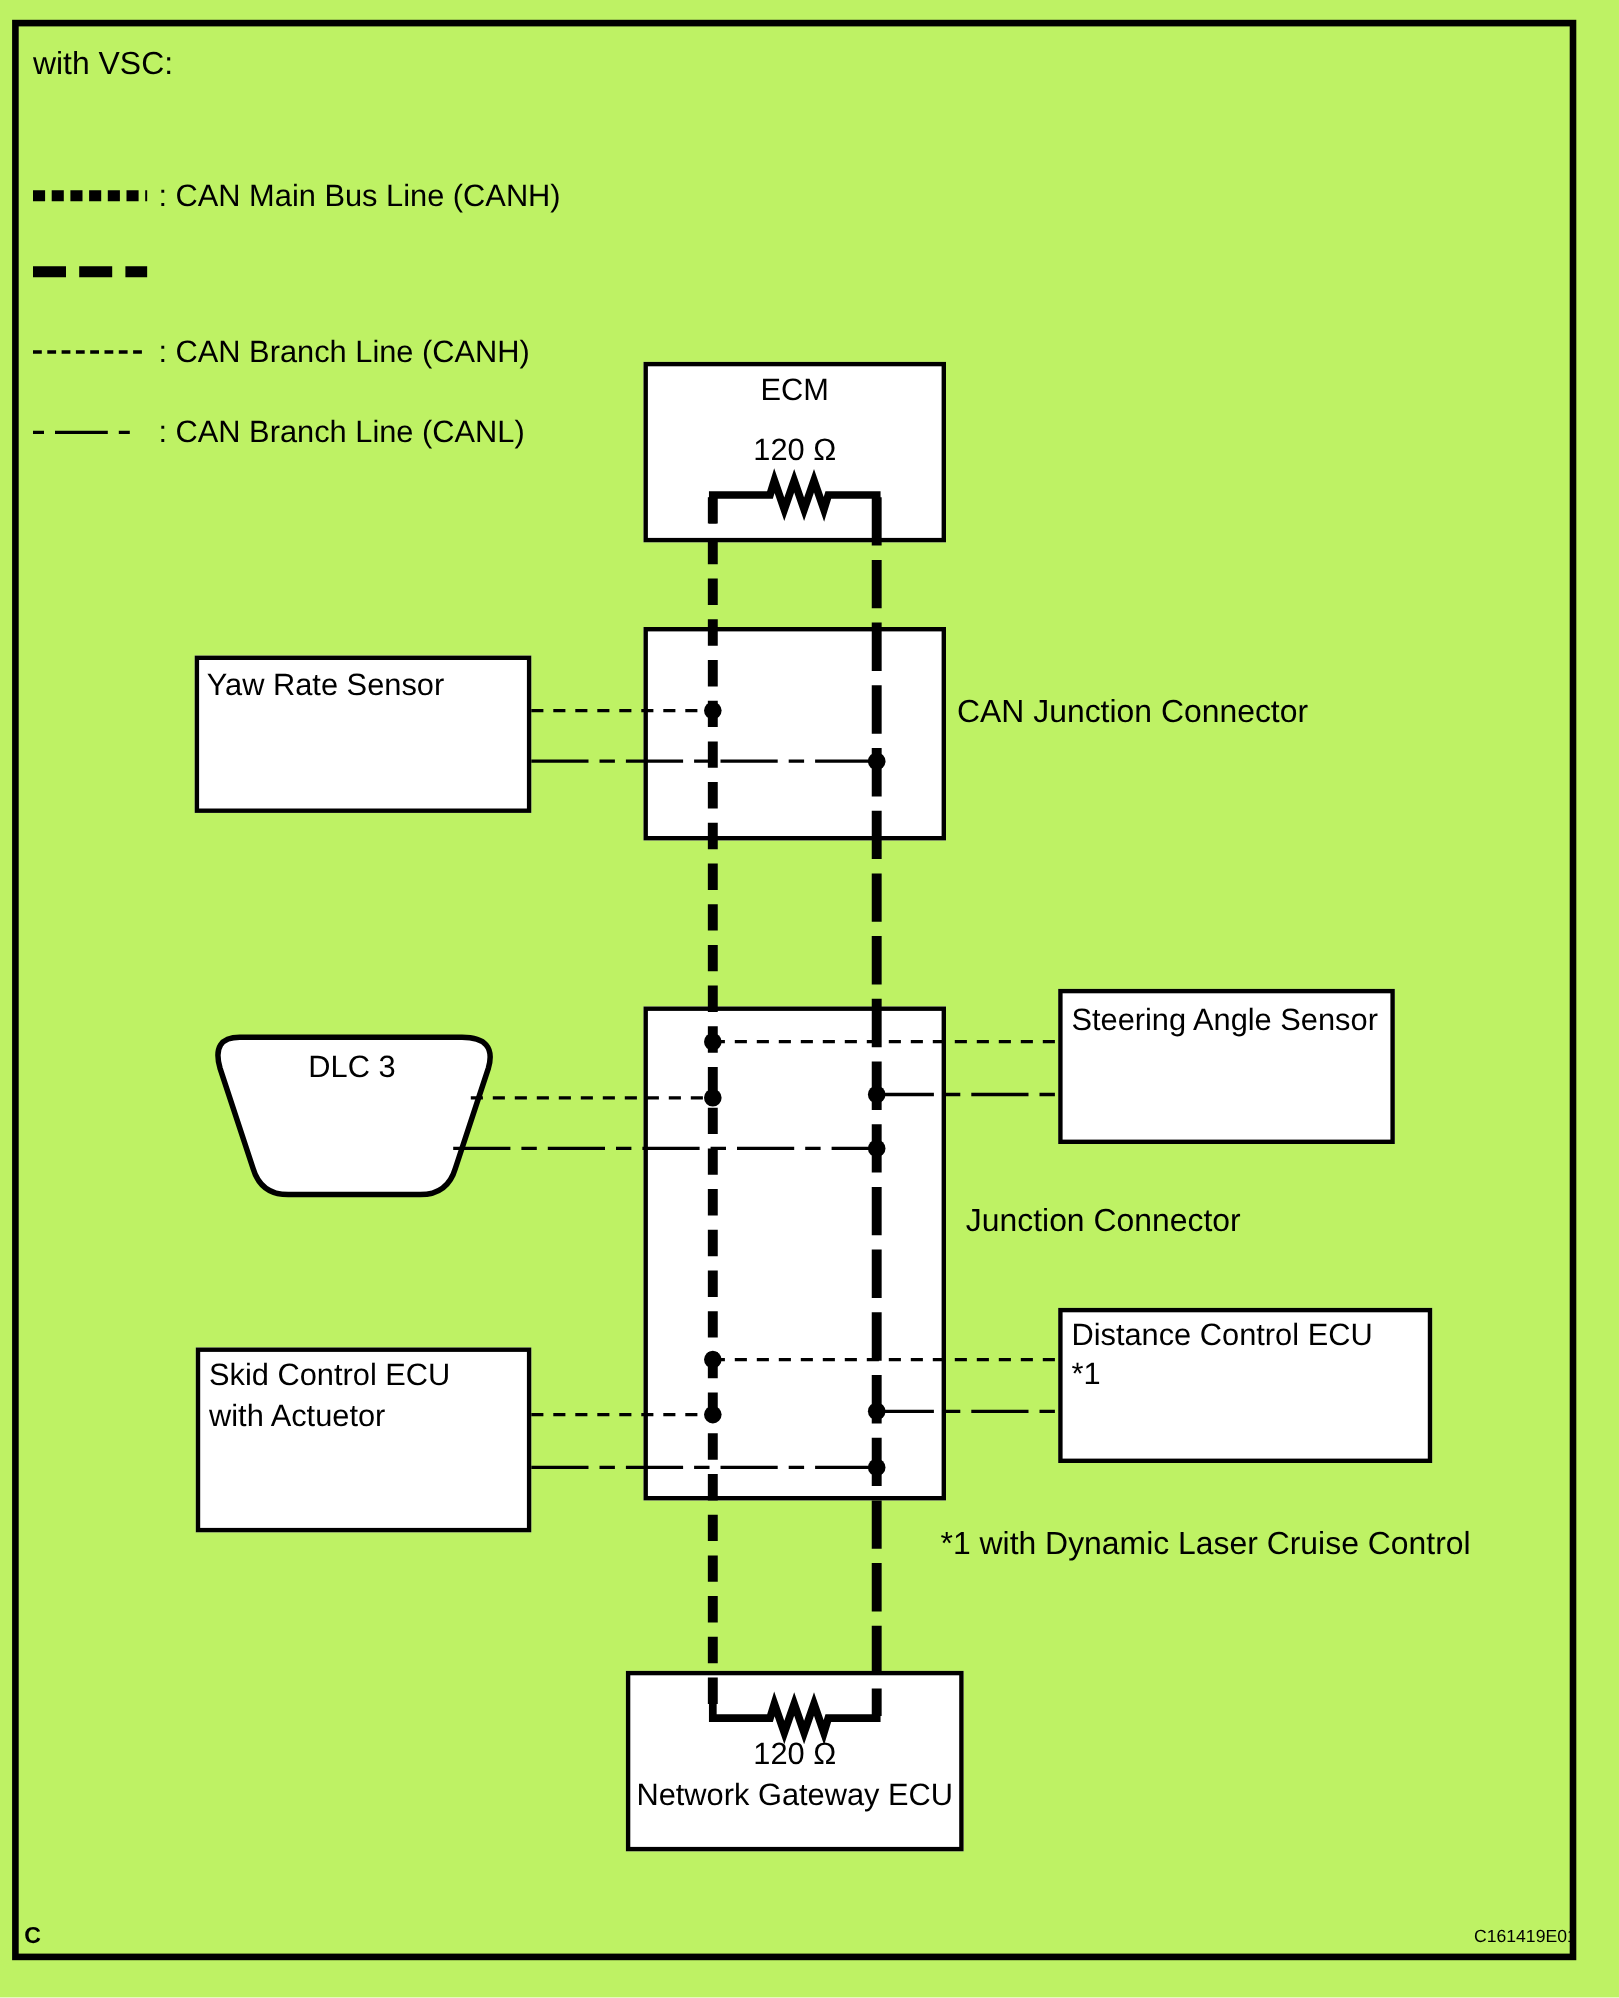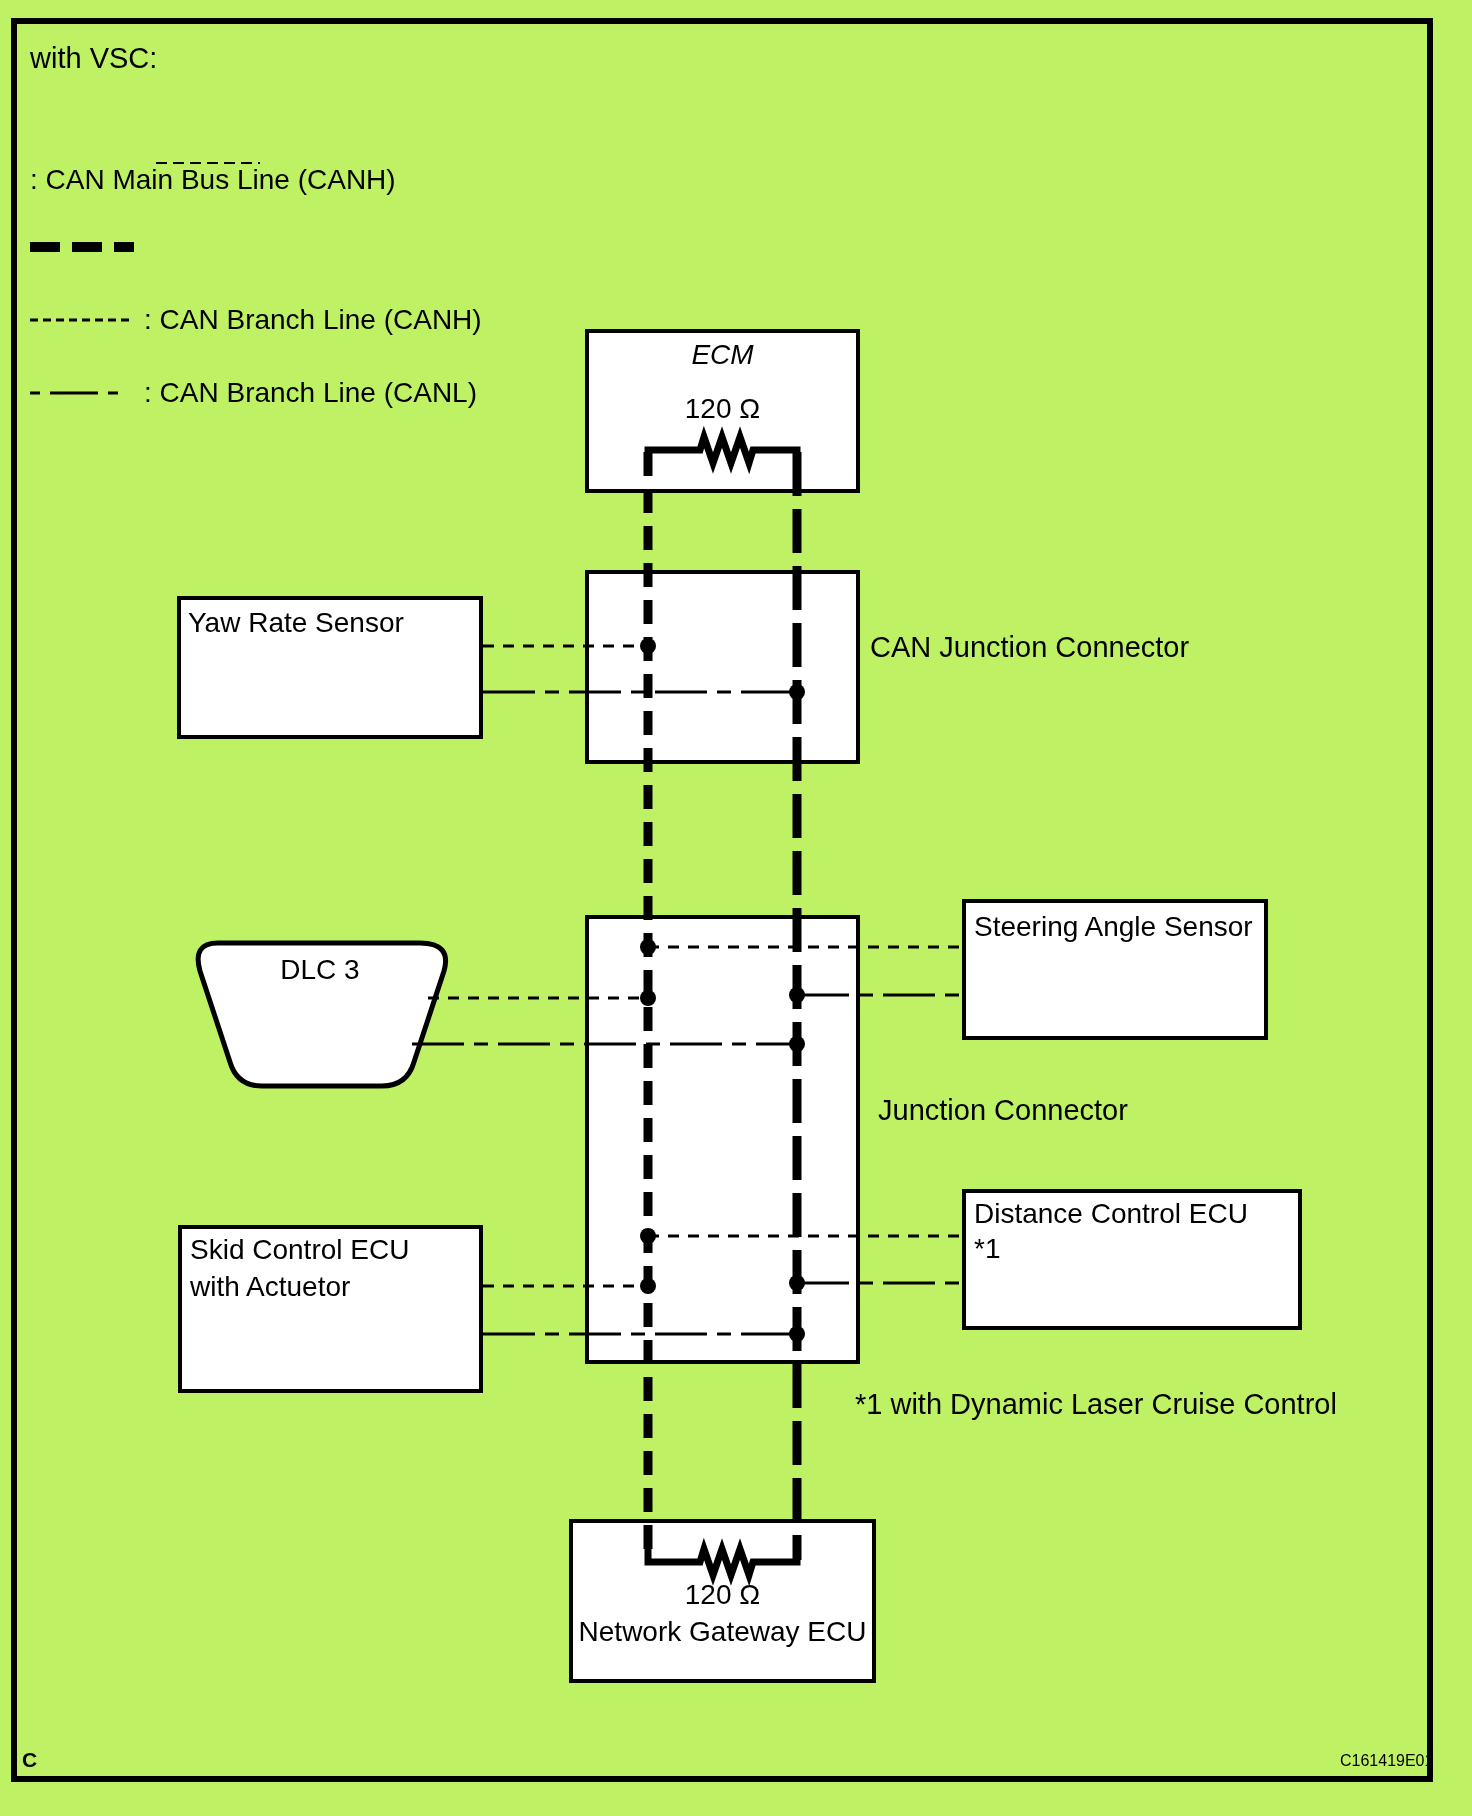--- a/index.html
+++ b/index.html
@@ -34,21 +34,21 @@
 </style>
 </head>
 <body>
 
 <div class="page">
 
   <div class="frame"></div>
 
   <div class="title">with VSC:</div>
 
-  <div class="legend-row" style="top:160px;flex-direction:column;">
+  <div class="legend-row" style="top:160px;">
     <svg width="104" height="14">
       <line x1="0" y1="7" x2="104" y2="7" stroke="#000" stroke-width="10" stroke-dasharray="11 6"></line>
     </svg>
     <span class="legend-label">: CAN Main Bus Line (CANH)</span>
   </div>
   <div class="legend-row" style="top:229px;">
     <svg width="104" height="14">
       <line x1="0" y1="7" x2="104" y2="7" stroke="#000" stroke-width="10" stroke-dasharray="30 12"></line>
     </svg>
   </div>
@@ -59,21 +59,21 @@
     <span class="legend-label">: CAN Branch Line (CANH)</span>
   </div>
   <div class="legend-row" style="top:375px;">
     <svg width="104" height="14">
       <line x1="0" y1="7" x2="104" y2="7" stroke="#000" stroke-width="3" stroke-dasharray="10 10 48 10 10 16"></line>
     </svg>
     <span class="legend-label">: CAN Branch Line (CANL)</span>
   </div>
 
   <div class="box" style="left:585px;top:329px;width:275px;height:164px;">
-    <div class="bl" style="left:0;right:0;top:3px;text-align:center;font-style:italic;">ECM</div>
+    <div class="bl" style="left:0;right:0;top:3px;text-align:center;">ECM</div>
     <div class="bl" style="left:0;right:0;top:57px;text-align:center;">120 Ω</div>
   </div>
 
   <div class="box" style="left:585px;top:570px;width:275px;height:194px;"></div>
 
   <div class="box" style="left:177px;top:596px;width:306px;height:143px;">
     <div class="bl" style="left:7px;top:4px;">Yaw Rate Sensor</div>
   </div>
 
   <div class="box" style="left:585px;top:915px;width:275px;height:449px;"></div>

